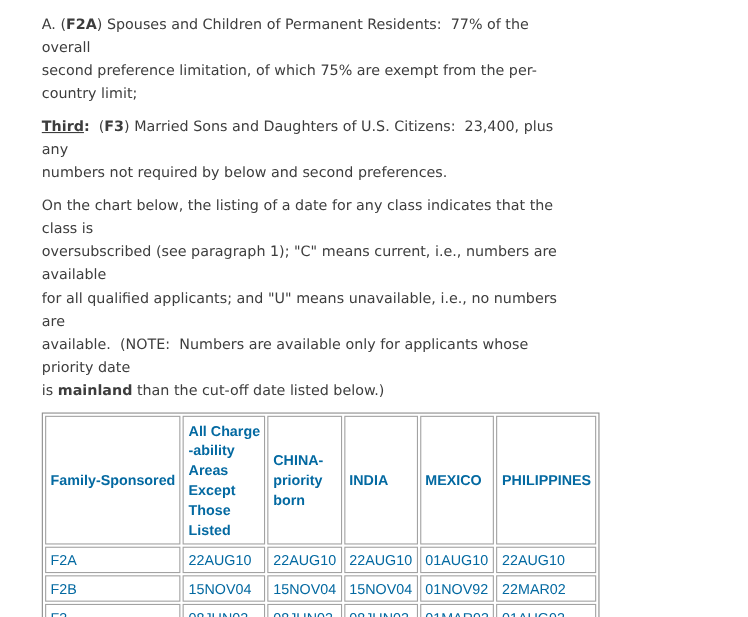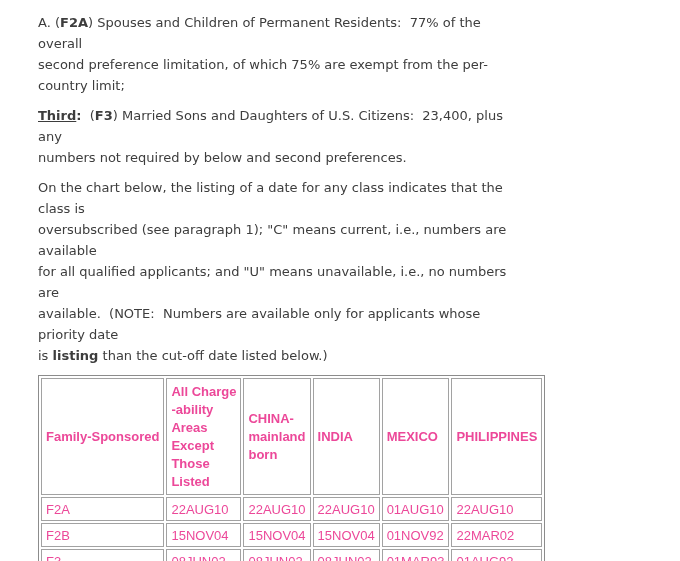--- a/index.html
+++ b/index.html
@@ -27,21 +27,21 @@
   table.fs {
     border-collapse: separate;
     border-spacing: 2px;
     border: 1px solid #8c8c8c;
     table-layout: fixed;
     background: #ffffff;
   }
   table.fs th, table.fs td {
     border: 1px solid #a2a2a2;
     font-family: "Liberation Sans", "DejaVu Sans", sans-serif;
-    color: #ec4899;
+    color: #0369a1;
     text-align: left;
     vertical-align: middle;
     overflow: visible;
   }
   table.fs th {
     font-size: 13px;
     font-weight: bold;
     line-height: 18px;
     white-space: pre;
     padding: 2px 4px;
@@ -62,21 +62,21 @@
 
   <div id="paragraph-section">
       <p class="para"><span>A. (</span><span class="b">F2A</span><span>) Spouses and Children of Permanent Residents:  77% of the overall
 second preference limitation, of which 75% are exempt from the per-country limit;</span></p>
       <p class="para"><span class="b u">Third</span><span class="b">:</span><span>  (</span><span class="b">F3</span><span>) Married Sons and Daughters of U.S. Citizens:  23,400, plus any
 numbers not required by below and second preferences.</span></p>
       <p class="para"><span>On the chart below, the listing of a date for any class indicates that the class is
 oversubscribed (see paragraph 1); "C" means current, i.e., numbers are available
 for all qualified applicants; and "U" means unavailable, i.e., no numbers are
 available.  (NOTE:  Numbers are available only for applicants whose priority date
-is </span><span class="b">listing</span><span> than the cut-off date listed below.)</span></p>
+is </span><span class="b">mainland</span><span> than the cut-off date listed below.)</span></p>
     </div>
 
   <table class="fs">
     <colgroup>
       <col style="width:122px">
       <col style="width:72px">
       <col style="width:72px">
       <col style="width:64px">
       <col style="width:64px">
       <col style="width:120px">
@@ -84,21 +84,21 @@
     <thead>
       <tr id="header-row">
           <th>Family-Sponsored</th>
           <th>All Charge
 -ability
 Areas
 Except
 Those
 Listed</th>
           <th>CHINA-
-mainland
+priority
 born</th>
           <th>INDIA</th>
           <th>MEXICO</th>
           <th>PHILIPPINES</th>
         </tr>
     </thead>
     <tbody id="body-rows">
         <tr>
           <td>F2A</td>
           <td>22AUG10</td>

